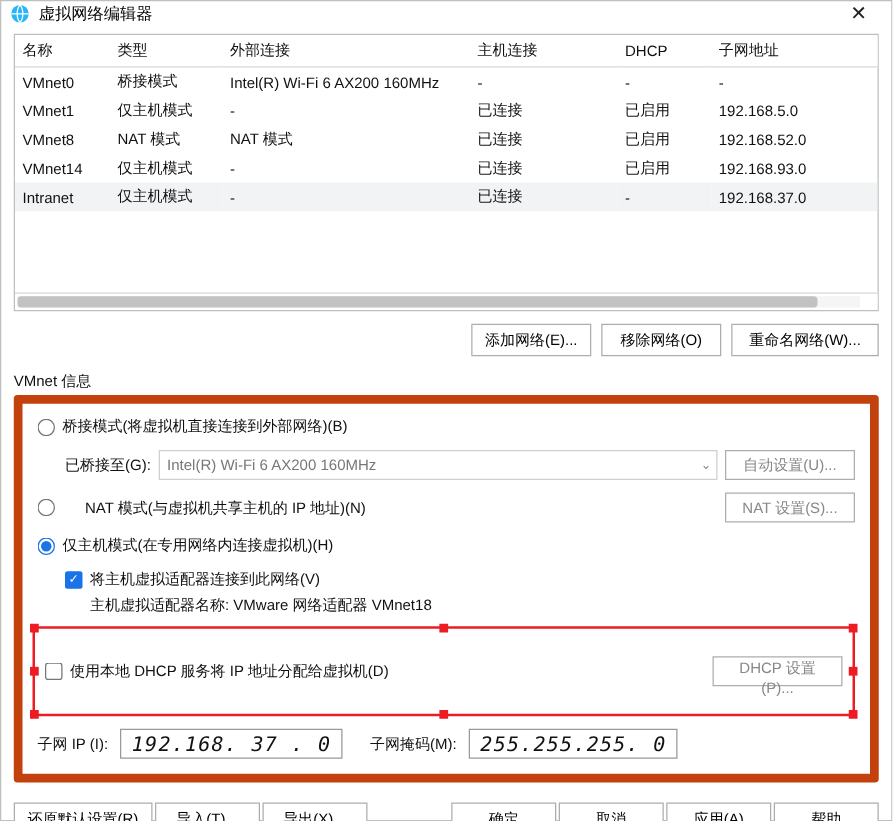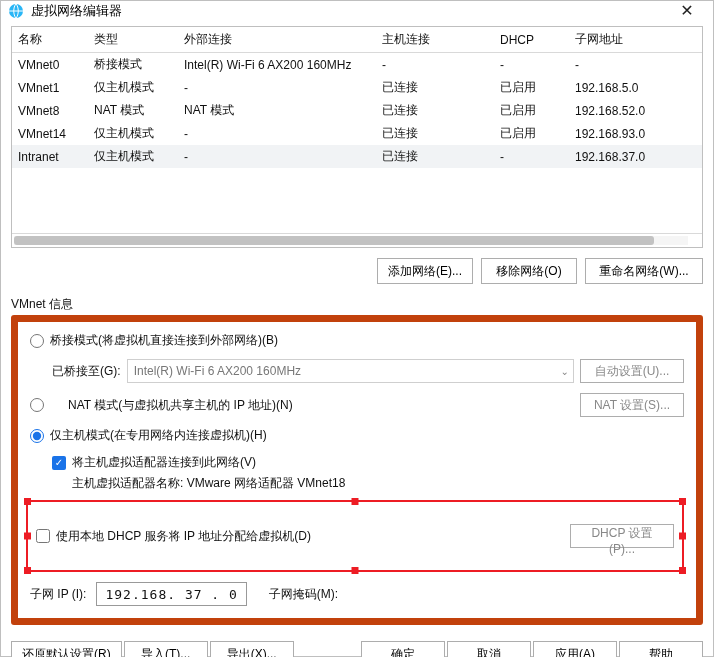--- a/index.html
+++ b/index.html
@@ -67,21 +67,21 @@
   .red-box .h-bl { left:-4px; bottom:-4px; }
   .red-box .h-br { right:-4px; bottom:-4px; }
   .red-box .h-tc { left:50%; top:-4px; transform:translateX(-50%); }
   .red-box .h-bc { left:50%; bottom:-4px; transform:translateX(-50%); }
   .red-box .h-cl { left:-4px; top:50%; transform:translateY(-50%); }
   .red-box .h-cr { right:-4px; top:50%; transform:translateY(-50%); }
   .dhcp-left { display:flex; align-items:center; gap:6px; }
 
   
   .subnet-row { display:flex; align-items:center; gap:10px; margin-top:4px; }
-  .ip-box { height:24px; border:1px solid #999; padding:0 8px; font-family: monospace; font-size:13px; letter-spacing:1px; display:flex; align-items:center; min-width:150px; }
+  .ip-box { height:24px; border:1px solid #999; padding:0 8px; font-family: monospace; font-size:16px; letter-spacing:1px; display:flex; align-items:center; min-width:150px;font-style:italic; }
 
   
   .bottom-bar { display:flex; gap:2px; padding: 8px 10px 10px 10px; }
 </style>
 </head>
 <body>
 
 <div class="window">
   <div class="titlebar">
     <span class="icon">
@@ -216,20 +216,21 @@
           <input type="checkbox" style="">
           <span>使用本地 DHCP 服务将 IP 地址分配给虚拟机(D)</span>
         </div>
         <button class="btn side-btn" disabled="">DHCP 设置(P)...</button>
       </div>
 
       <div class="subnet-row">
         <span>子网 IP (I):</span>
         <div class="ip-box">192.168. 37 . 0</div>
         <span style="margin-left:12px">子网掩码(M):</span>
+        <div class="ip-box">255.255.255. 0</div>
       </div>
     </div>
   </div>
 
   <div class="bottom-bar">
     <button class="btn primary-bottom" style="min-width:110px">还原默认设置(R)</button>
     <button class="btn primary-bottom">导入(T)...</button>
     <button class="btn primary-bottom">导出(X)...</button>
     <div style="flex:1"></div>
     <button class="btn primary-bottom">确定</button>

